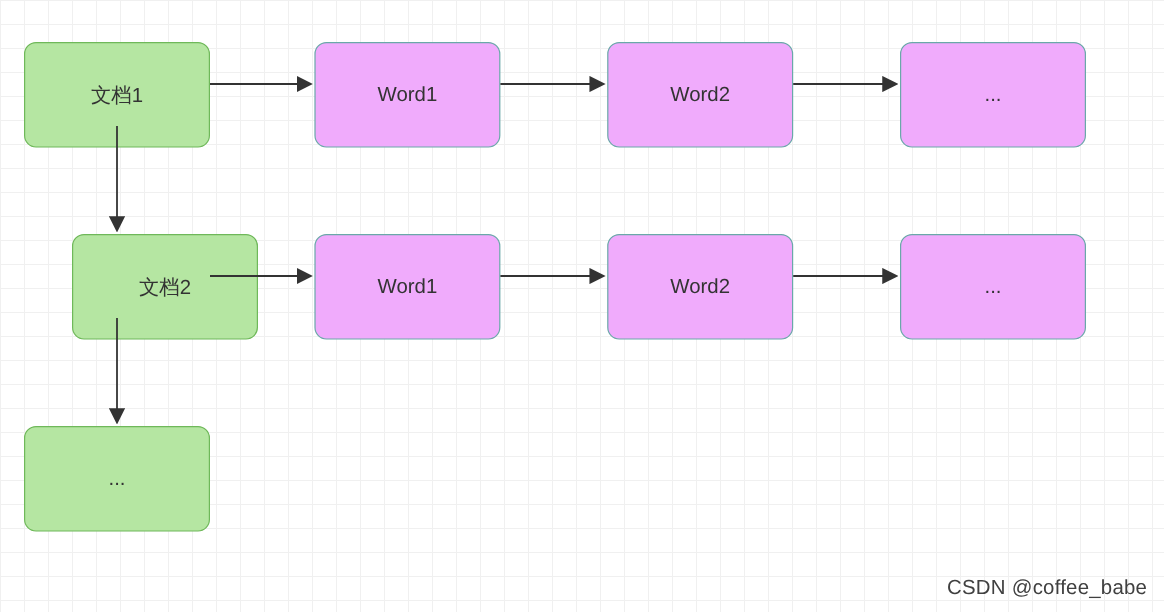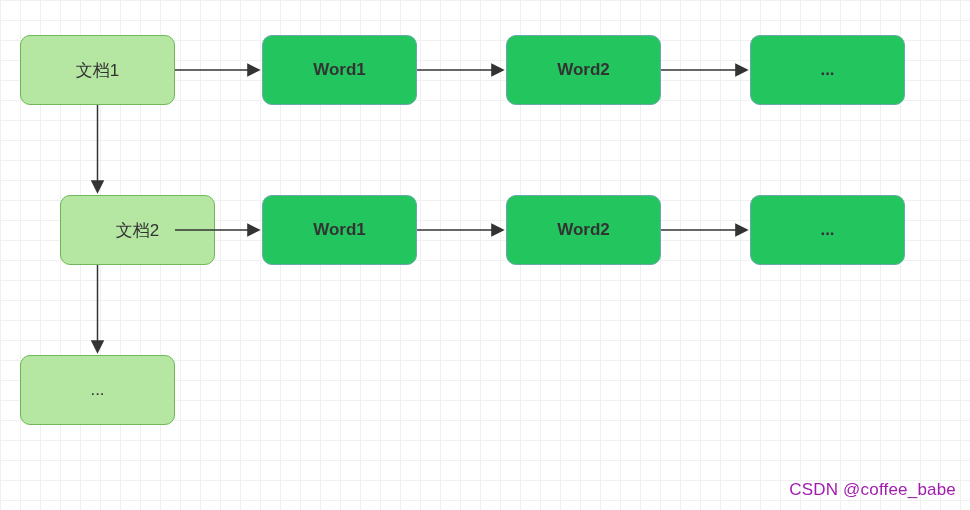--- a/index.html
+++ b/index.html
@@ -11,47 +11,46 @@
       background-color: #ffffff;
       background-image:
         linear-gradient(#f0f0f0 1px, transparent 1px),
         linear-gradient(90deg, #f0f0f0 1px, transparent 1px);
       background-size: 20px 20px;
       overflow: hidden;
     }
     .node {
       position: absolute;
       width: 155px;
-      height: 70px;
+      height: 88px;
       border-radius: 10px;
       display: flex;
       align-items: center;
       justify-content: center;
       font-size: 17px;
       color: #333;
       border: 1px solid;
     }
     .doc-node {
       background-color: #b5e6a2;
       border-color: #6fb85a;
     }
     .word-node {
-      background-color: #22c55e;
+      background-color: #f0abfc;
       border-color: #6aa8a9;
-      font-weight: bold;
     }
     svg.arrow {
       position: absolute;
       overflow: visible;
     }
     .watermark {
       position: absolute;
       right: 14px;
       bottom: 10px;
-      color: #a21caf;
+      color: #404040;
       font-size: 17px;
       font-family: Arial, sans-serif;
       letter-spacing: 0.2px;
     }
   </style>
 </head>
 <body>
 
 <div class="node doc-node" style="left:20px; top:35px;">
   <span>文档1</span>

